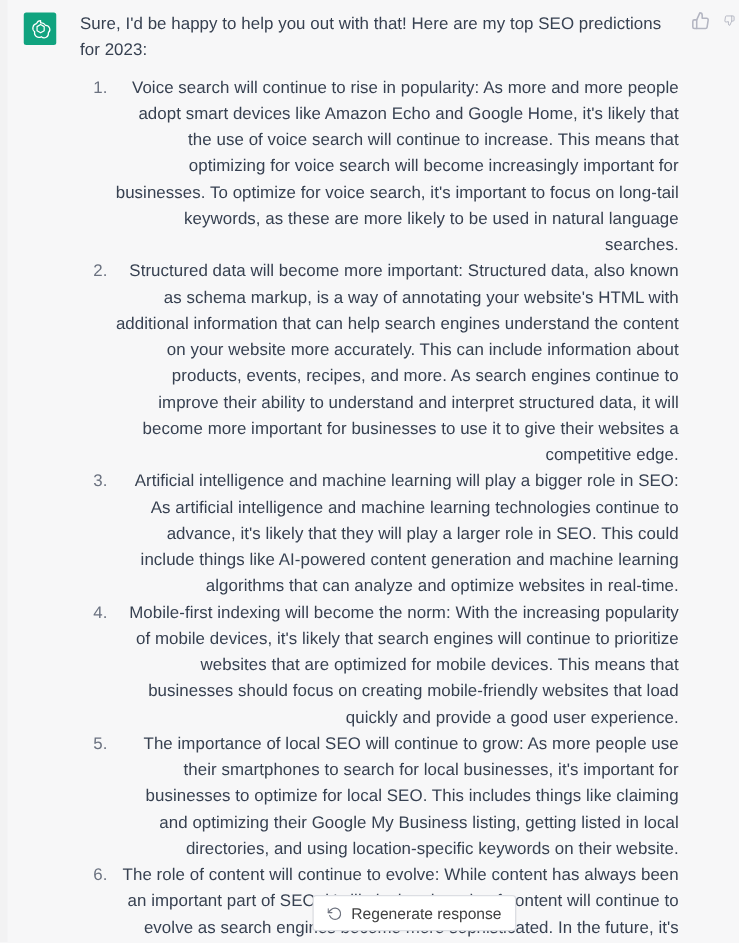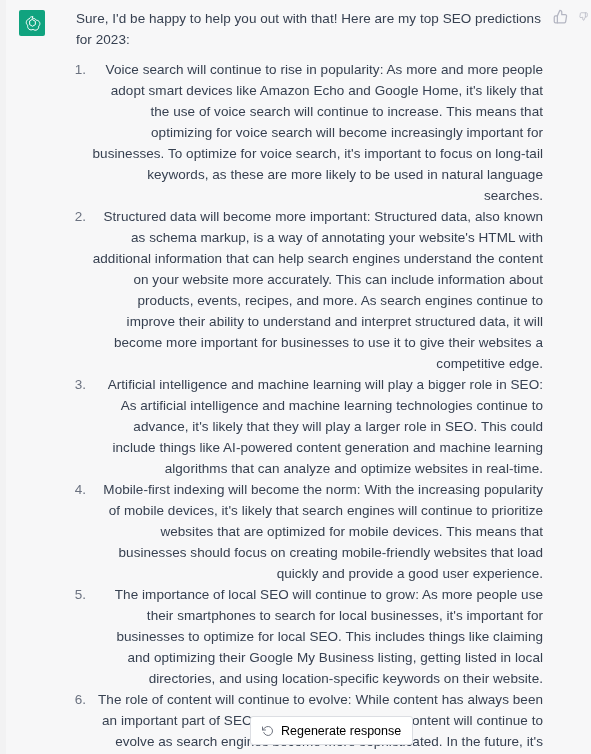--- a/index.html
+++ b/index.html
@@ -64,21 +64,21 @@
   
   .msg-body {
     flex: 1 1 auto;
     padding-right: 48px;
     color: #374151;
     font-size: 13.5px;
     line-height: 21px;
   }
 
   .intro-paragraph {
-    margin: 0 0 9px 12px;
+    margin: 0 0 9px 0;
     letter-spacing: 0.05px;
   }
 
   ol.prediction-list {
     list-style: none;
     counter-reset: pred;
     margin: 0;
     padding: 0;
   }
   ol.prediction-list > li {
@@ -128,21 +128,21 @@
     left: 250px;
     top: 716px;
     height: 29px;
     padding: 0 11px;
     display: flex;
     align-items: center;
     gap: 7px;
     background: #ffffff;
     border: 1px solid #dcdee3;
     border-radius: 3px;
-    color: #000000;
+    color: #404040;
     font-size: 12.5px;
     font-family: "Liberation Sans", sans-serif;
     cursor: pointer;
     white-space: nowrap;
     box-shadow: 0 1px 1px rgba(0,0,0,0.02);
   }
   .regenerate-button .refresh-icon {
     display: flex;
     align-items: center;
     color: #6f7480;

